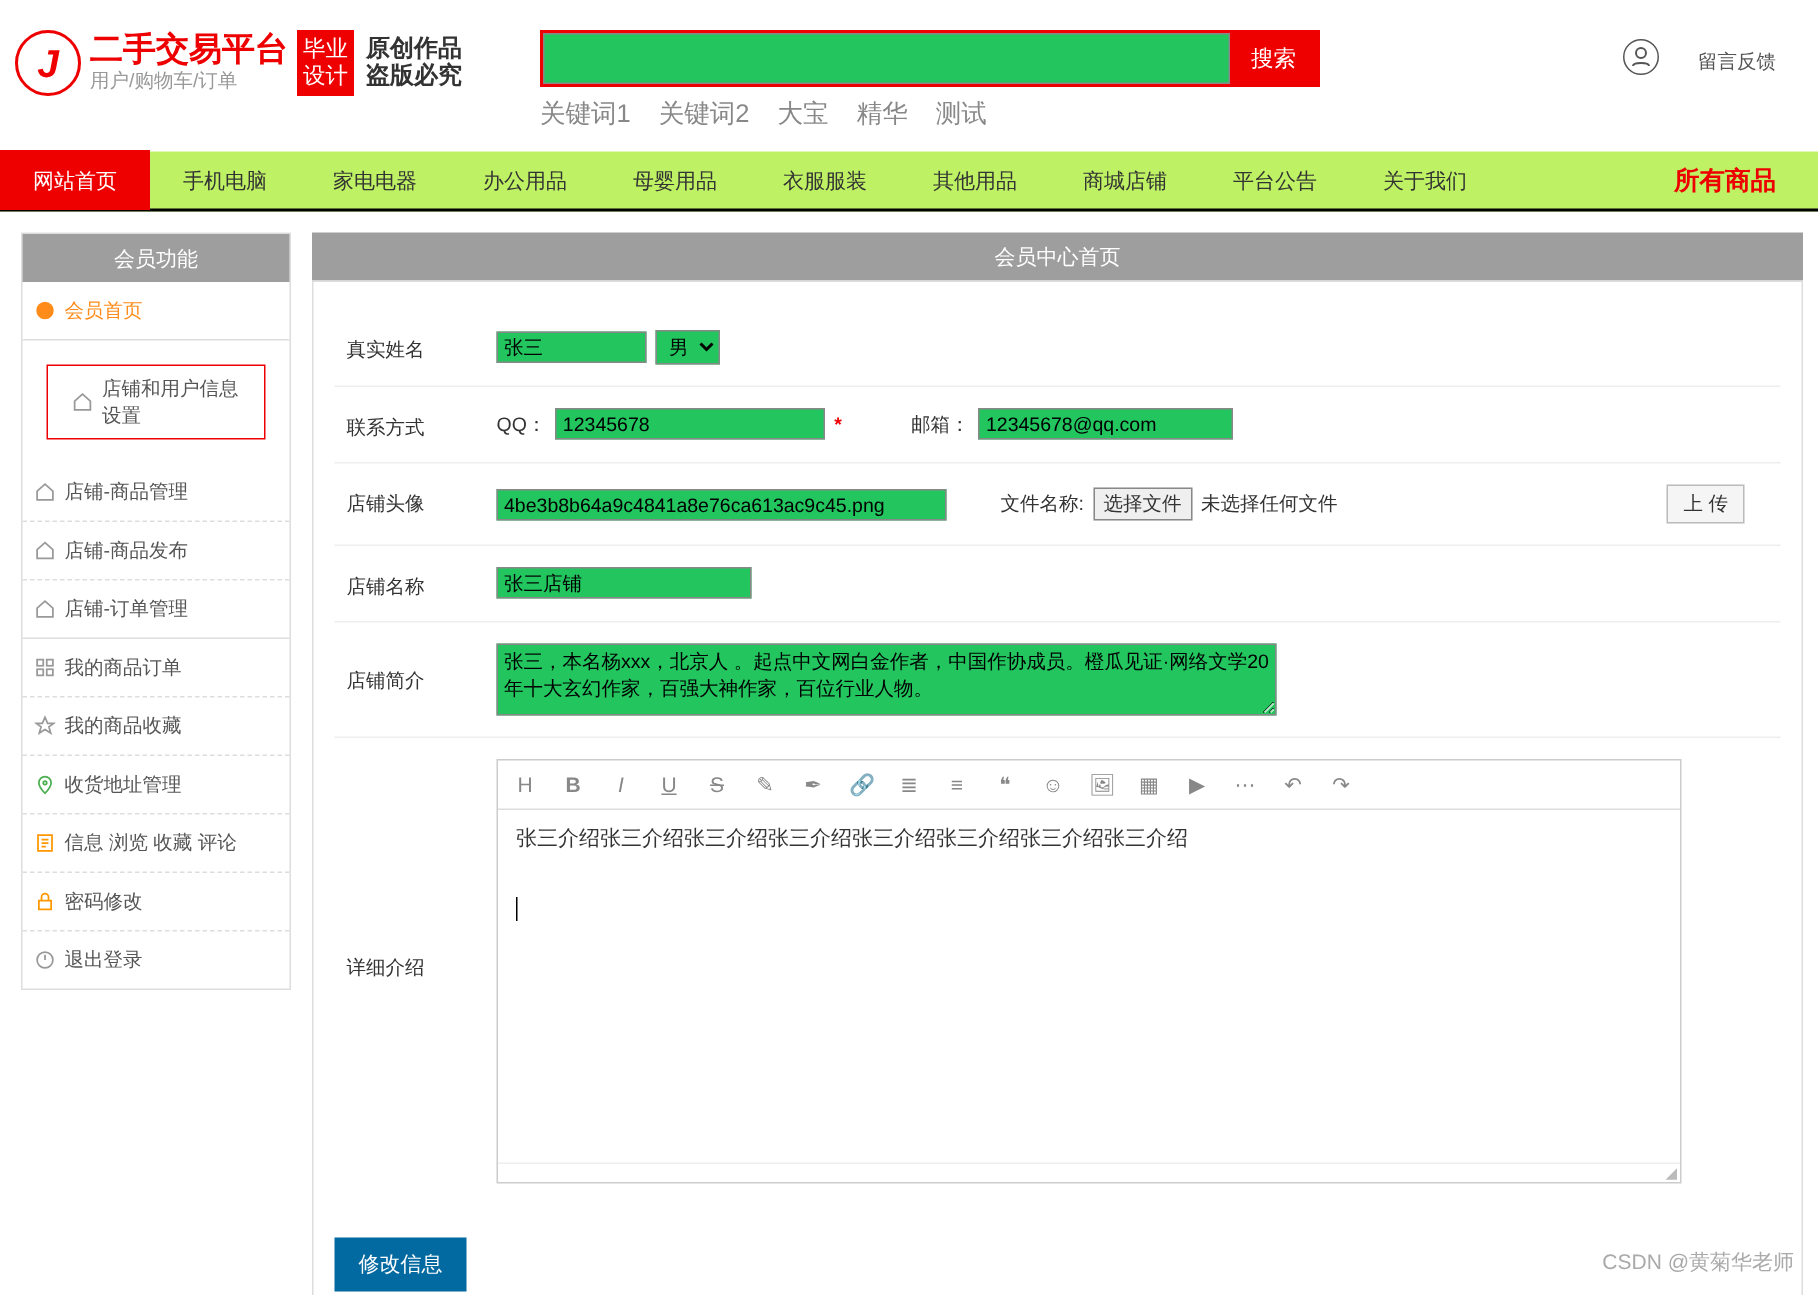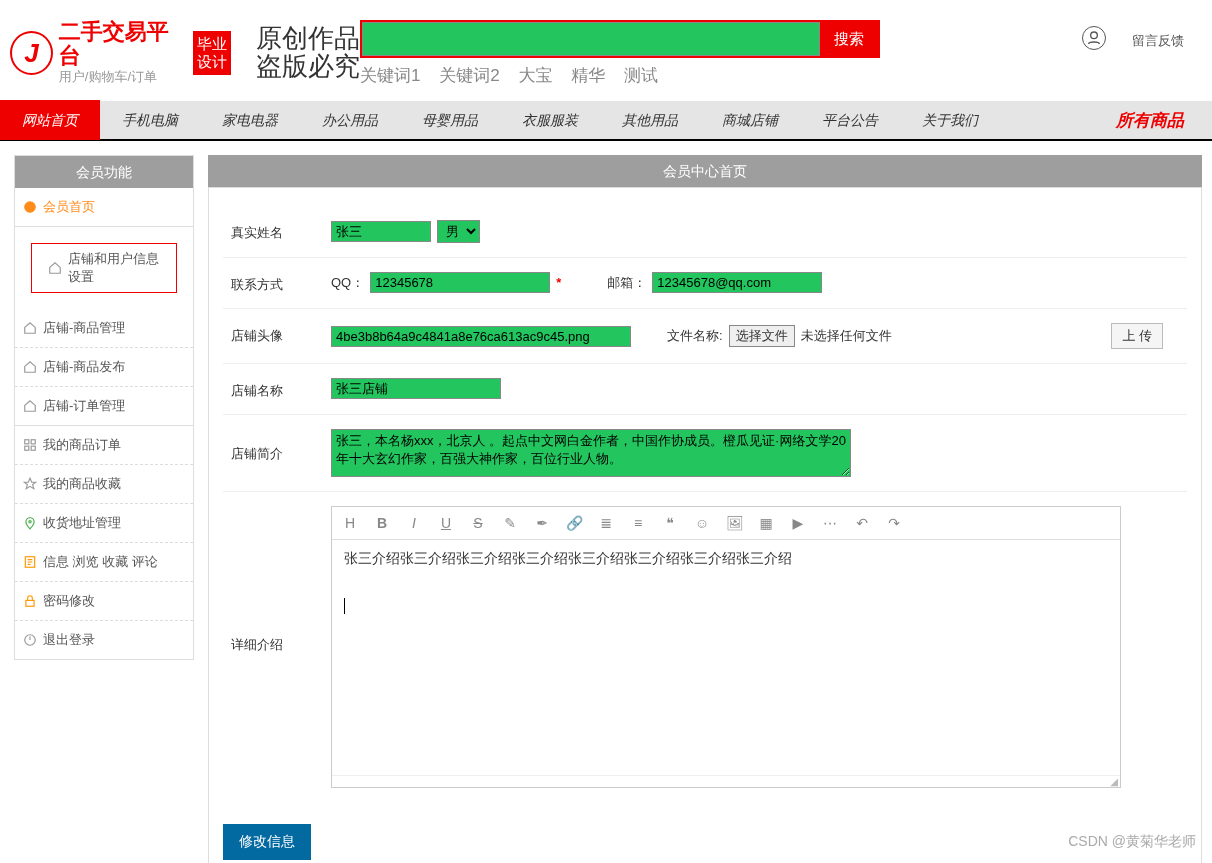--- a/index.html
+++ b/index.html
@@ -5,32 +5,32 @@
 * { box-sizing: border-box; margin: 0; padding: 0; }
 body { font-family: "Microsoft YaHei", Arial, sans-serif; font-size: 13px; background: #fff; color: #333; width: 1212px; }
 
 
 .header { display: flex; align-items: flex-start; padding: 20px 20px 8px 10px; }
 .logo-area { display: flex; align-items: center; gap: 6px; width: 350px; }
 .logo-circle { width: 44px; height: 44px; border: 2px solid #e00; border-radius: 50%; display:flex; align-items:center; justify-content:center; color:#e00; font-weight:bold; font-size:26px; font-style: italic; }
 .logo-text { color:#e00; font-size: 22px; font-weight: bold; line-height:1.1; }
 .logo-sub { color:#999; font-size:13px; }
 .badge-design { background:#e00; color:#fff; padding:4px 4px; font-size:15px; line-height:1.2; text-align:center; }
-.calligraphy { font-family: "STKaiti","KaiTi",cursive; font-size:26px; color:#333; line-height:1.1; margin-left:19px;}
+.calligraphy { font-family: "STKaiti","KaiTi",cursive; font-size:16px; color:#333; line-height:1.1; margin-left:2px;font-weight:bold;}
 .search-block { flex:1; }
 .search-box { display:flex; border:2px solid #e00; width:520px; height:38px; }
 .search-input { flex:1; border:none; padding:0 8px; font-size:14px; outline:none; }
 .search-btn { width:58px; background:#e00; color:#fff; border:none; font-size:15px; cursor:pointer; }
 .keywords { margin-top:6px; color:#888; font-size:17px; }
 .keywords span { margin-right:14px; cursor:pointer; }
 .feedback { display:flex; align-items:flex-end; gap:26px; color:#555; cursor:pointer; margin-left:auto; padding-top:6px; padding-right:8px;}
 .feedback-icon { width:24px; height:24px; border:1.5px solid #555; border-radius:50%; display:flex; align-items:center; justify-content:center; }
 
 
-.navbar { background:#e5e5e5; height:40px; display:flex; align-items:center; margin-top:6px; border-bottom:2px solid #000;font-style:italic;}
+.navbar { background:#bef264; height:40px; display:flex; align-items:center; margin-top:6px; border-bottom:2px solid #000;}
 .navbar .tab { padding:0 22px; line-height:40px; color:#333; font-size:14px; cursor:pointer; }
 .navbar .tab.active { background:#e00; color:#fff; }
 .all-goods { margin-left:auto; padding-right:28px; color:#e00; font-size:17px; font-weight:bold; }
 
 
 .main { display:flex; padding:14px 10px 10px 14px; gap:14px; align-items:flex-start;}
 .sidebar { width:180px; border:1px solid #ddd; }
 .sb-title { background:#9e9e9e; color:#fff; text-align:center; line-height:32px; font-size:14px; }
 .sb-item { display:flex; align-items:center; gap:6px; padding:10px 8px; border-bottom:1px dashed #ddd; color:#555; cursor:pointer; }
 .sb-item.first { color:#ff8c1a; border-bottom:1px solid #ddd;}

